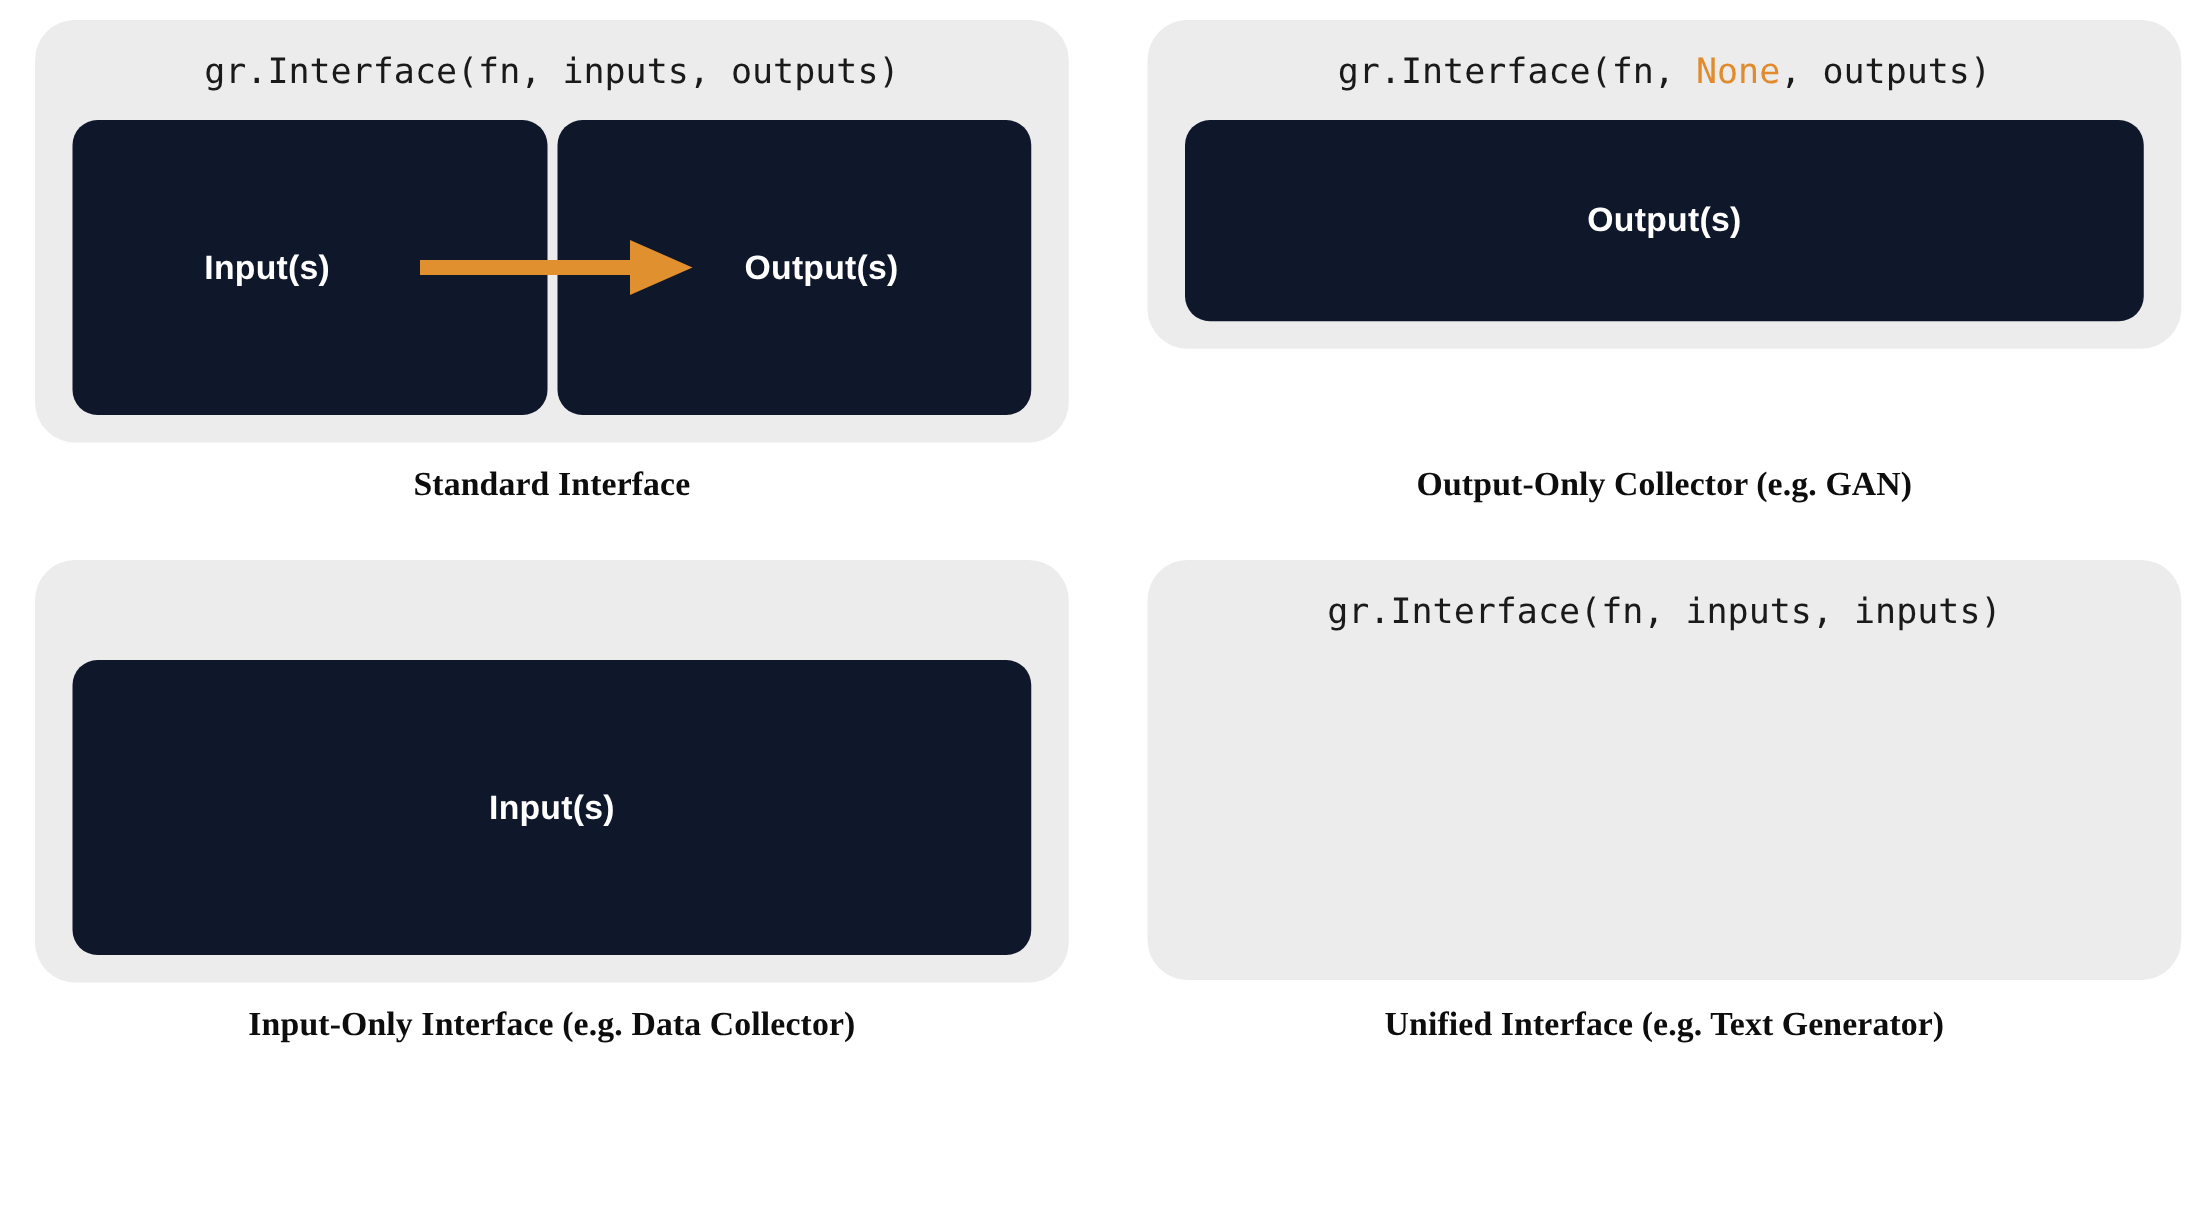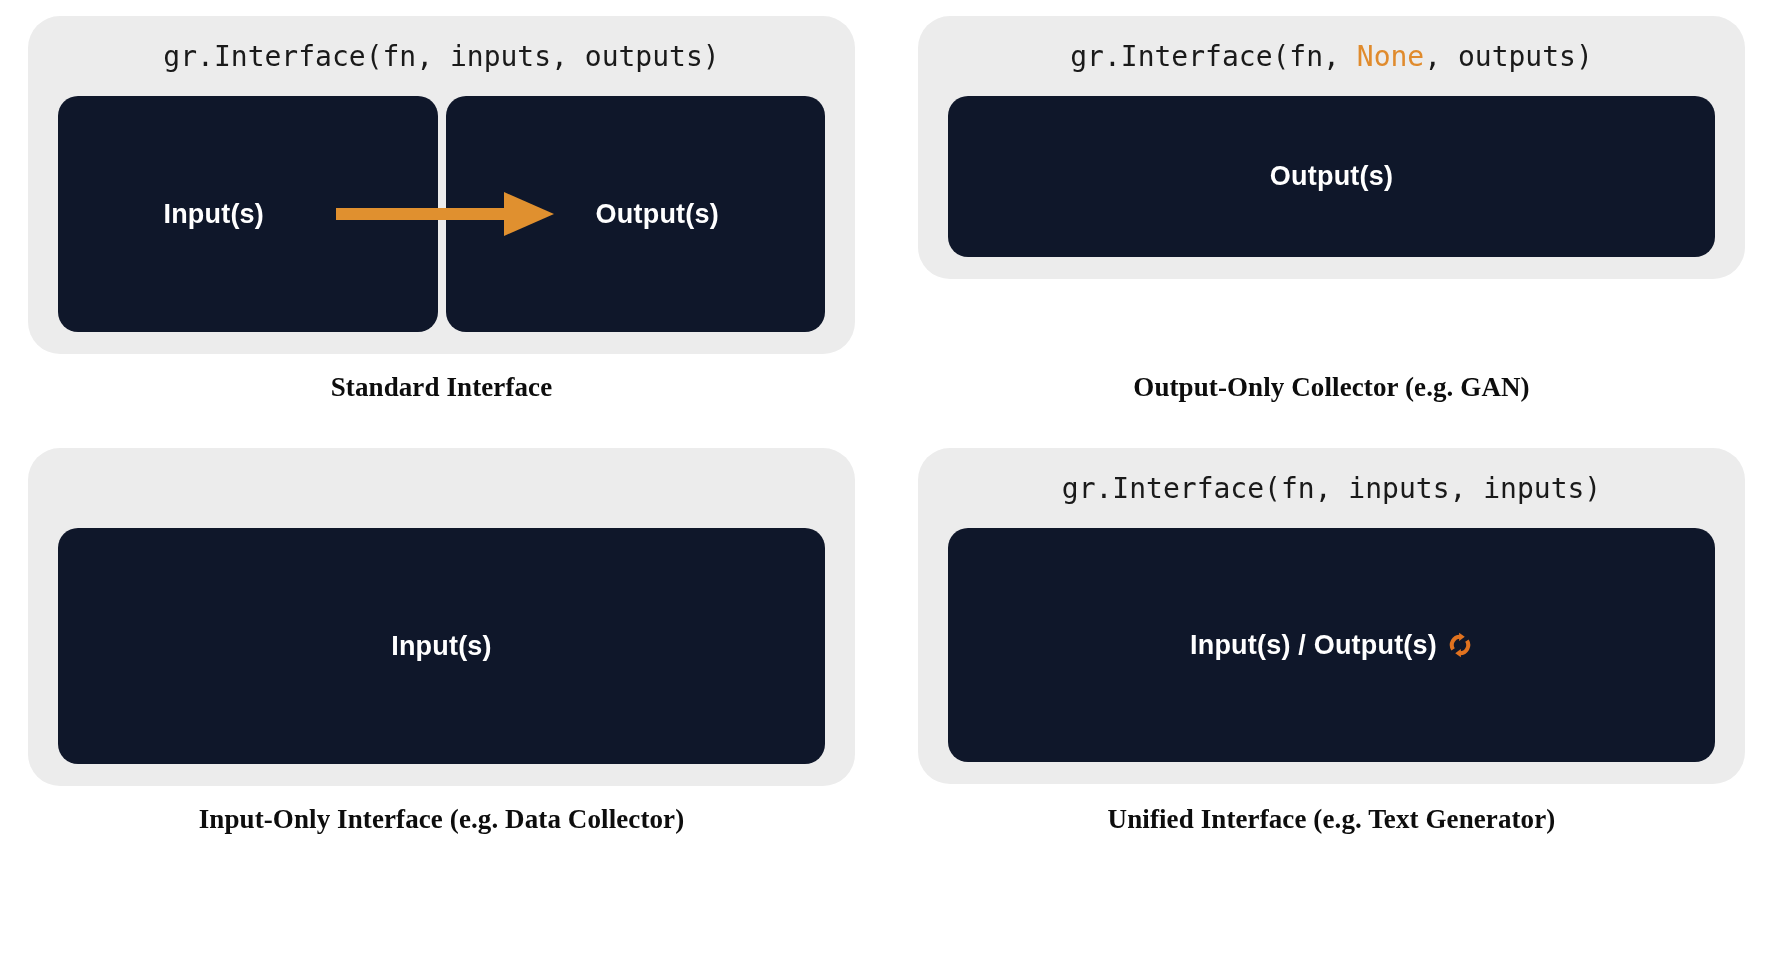--- a/index.html
+++ b/index.html
@@ -172,29 +172,16 @@
       <div class="box">
         <span class="box-label">Input(s)</span>
       </div>
     </div>
   </div>
   <div class="caption cap-bl">Input-Only Interface (e.g. Data Collector)</div>
 
   <div class="panel br">
     <div class="code-header"><span>gr.Interface(fn, inputs, inputs)</span><span class="none-token"></span><span></span></div>
 
-    <div class="boxrow">
-      <div class="box">
-        <span class="box-label">
-          <span>Input(s) / Output(s)</span>
-          <svg class="cycle-icon" viewBox="0 0 24 24">
-            <path d="M12 2.6 A9.4 9.4 0 0 0 4.0 17.0 L7.2 15.1 A5.8 5.8 0 0 1 12 6.2 Z" fill="#e0721f"></path>
-            <polygon points="11.2,0.6 11.2,8.2 16.4,4.4" fill="#e0721f"></polygon>
-            <path d="M12 21.4 A9.4 9.4 0 0 0 20.0 7.0 L16.8 8.9 A5.8 5.8 0 0 1 12 17.8 Z" fill="#e0721f"></path>
-            <polygon points="12.8,23.4 12.8,15.8 7.6,19.6" fill="#e0721f"></polygon>
-          </svg>
-        </span>
-      </div>
-    </div>
   </div>
   <div class="caption cap-br">Unified Interface (e.g. Text Generator)</div>
 
 </div>
 
 </body></html>

